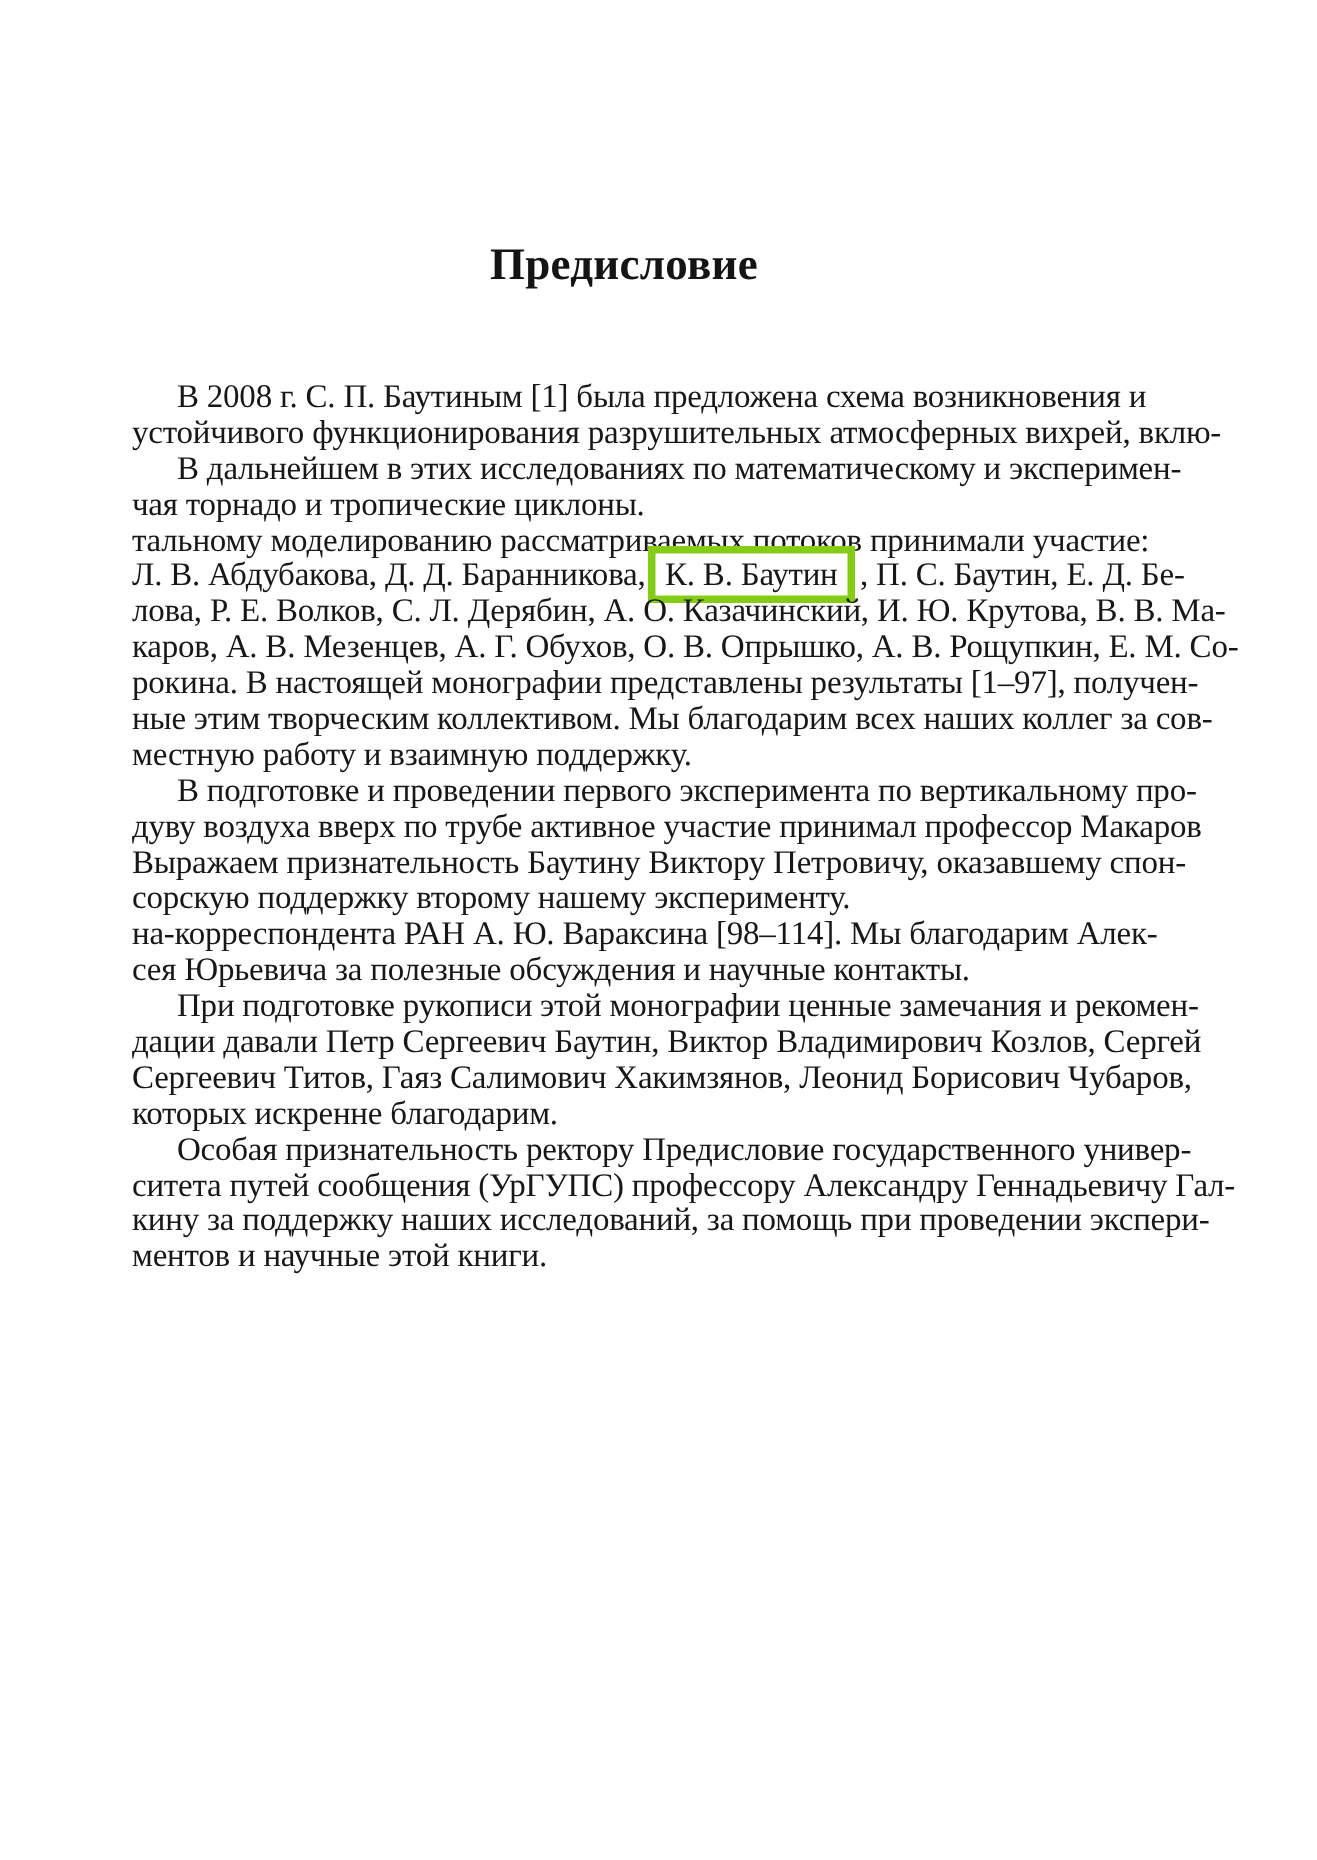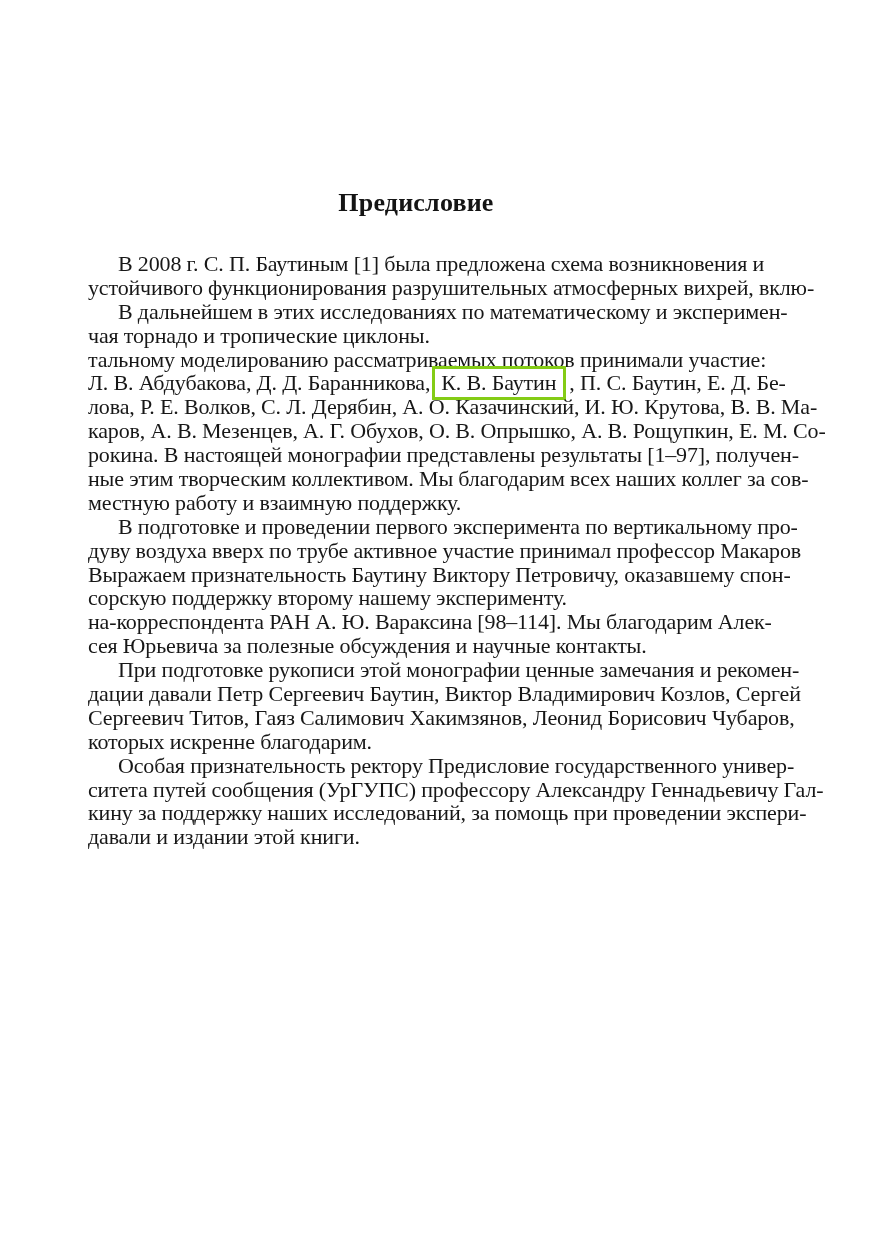--- a/index.html
+++ b/index.html
@@ -10,25 +10,25 @@
   .page {
     position: relative;
     width: 878px;
     height: 1240px;
     background: #ffffff;
     overflow: hidden;
     font-family: "Liberation Serif", "DejaVu Serif", serif;
   }
   .title {
     position: absolute;
-    top: 188px;
+    top: 160px;
     left: 88px;
     width: 656px;
     text-align: center;
-    font-size: 26px;
+    font-size: 30px;
     font-weight: bold;
     letter-spacing: 0.2px;
     color: #141414;
   }
   .text-block {
     position: absolute;
     top: 252px;
     left: 88px;
     width: 660px;
     font-size: 22px;
@@ -43,21 +43,21 @@
     white-space: nowrap;
     overflow: visible;
   }
   .line.last {
     text-align-last: left;
   }
   .line.indent {
     text-indent: 30px;
   }
   .boxed {
-    border: 3px solid #84cc16;
+    border: 5px solid #84cc16;
     padding: 1px 7px 2px 6px;
     margin: 0 3px 0 2px;
   }
 </style>
 </head>
 <body>
 
 <div class="page">
   <div class="title">Предисловие</div>
 
@@ -79,15 +79,15 @@
       <div class="line last">сорскую поддержку второму нашему эксперименту.</div>
       <div class="line">на-корреспондента РАН А. Ю. Вараксина [98–114]. Мы благодарим Алек-</div>
       <div class="line last">сея Юрьевича за полезные обсуждения и научные контакты.</div>
       <div class="line indent">При подготовке рукописи этой монографии ценные замечания и рекомен-</div>
       <div class="line">дации давали Петр Сергеевич Баутин, Виктор Владимирович Козлов, Сергей</div>
       <div class="line">Сергеевич Титов, Гаяз Салимович Хакимзянов, Леонид Борисович Чубаров,</div>
       <div class="line last">которых искренне благодарим.</div>
       <div class="line indent">Особая признательность ректору Предисловие государственного универ-</div>
       <div class="line">ситета путей сообщения (УрГУПС) профессору Александру Геннадьевичу Гал-</div>
       <div class="line">кину за поддержку наших исследований, за помощь при проведении экспери-</div>
-      <div class="line last">давали и издании этой книги.</div>
+      <div class="line last">ментов и научные этой книги.</div>
     </div>
 </div>
 
 </body></html>

